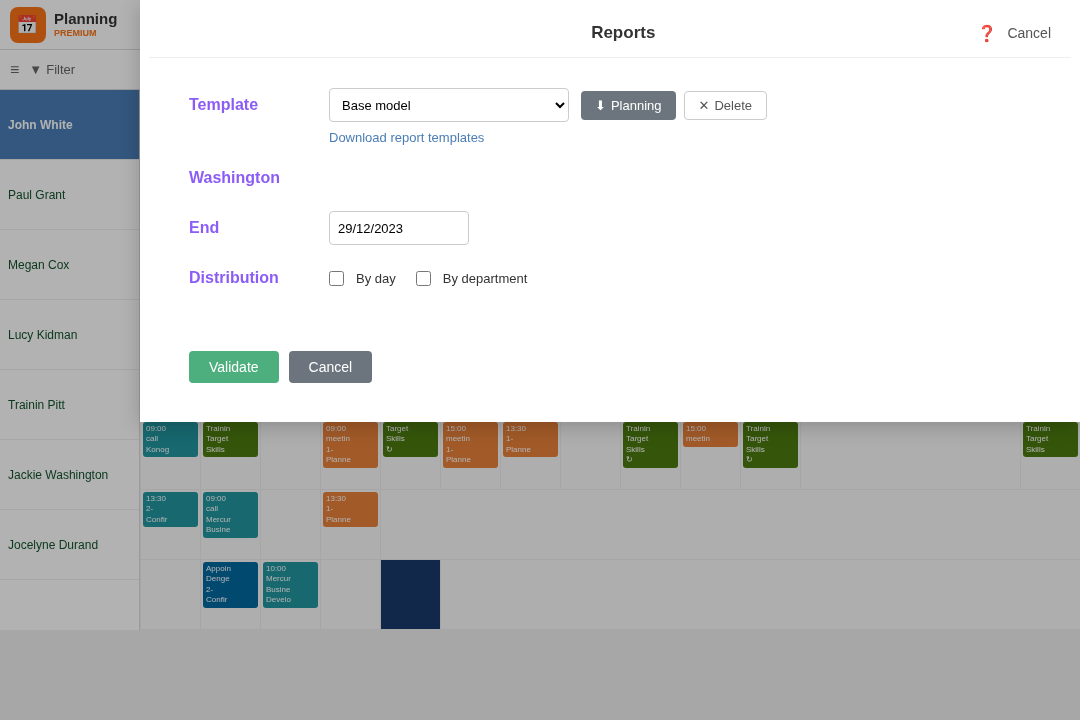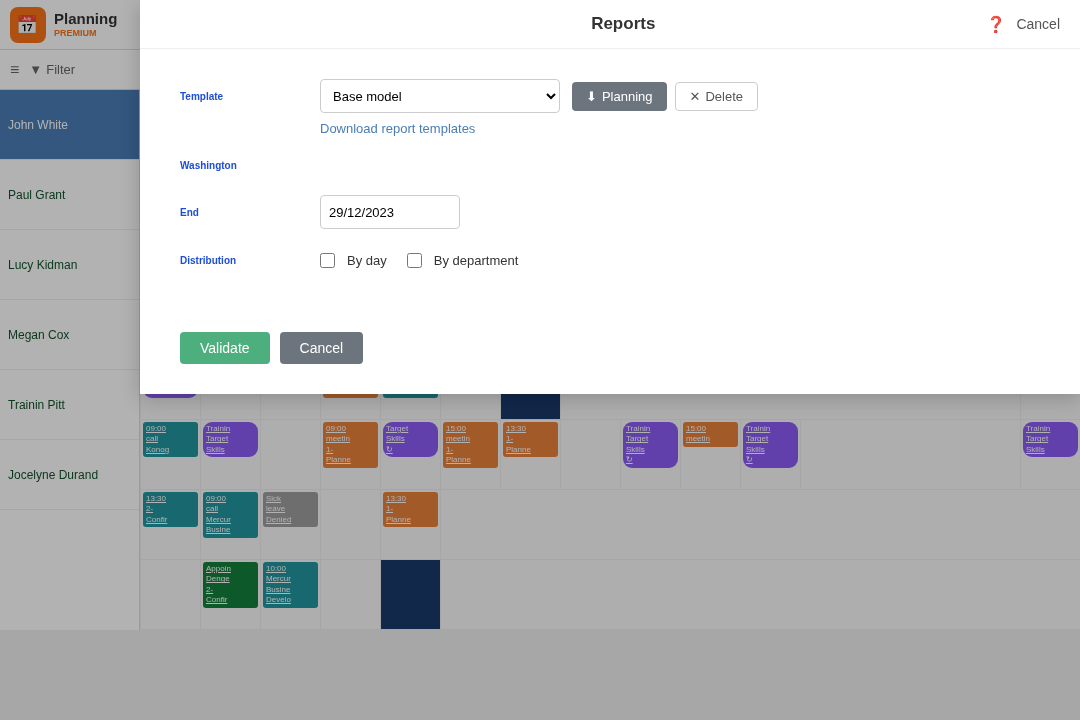--- a/index.html
+++ b/index.html
@@ -29,72 +29,72 @@
     .scheduler {
       display: flex; position: relative; z-index: 1;
     }
     .names-col {
       width: 140px; flex-shrink: 0; background: #fff; border-right: 1px solid #ddd;
     }
     .name-cell {
       height: 70px; display: flex; align-items: center; padding: 0 8px;
       border-bottom: 1px solid #eee; font-size: 12px; color: #14532d; font-weight: 500;
     }
-    .name-cell.highlighted { background: #4a7db5; color: white; }
+    .name-cell.highlighted { background: #4a7db5; color: white; font-weight: bold; }
 
     
     .grid-area { flex: 1; overflow: hidden; }
 
     .grid-row { display: flex; height: 70px; border-bottom: 1px solid #eee; }
     .grid-cell { width: 80px; border-left: 1px solid #eee; flex-shrink: 0; position: relative; background: #f9f9f9; }
     .grid-cell.dark { background: #d0d8e8; }
     .grid-cell.navy { background: #1a3a6b; }
 
     
     .event {
       position: absolute; top: 2px; left: 2px; right: 2px;
       border-radius: 3px; padding: 2px 3px; font-size: 9px; overflow: hidden;
-      cursor: pointer; line-height: 1.3; text-decoration: underline;
-    }
-    .event.green { background: #8b5cf6; color: white; border-radius: 9px; }
+      cursor: pointer; line-height: 1.3;
+    }
+    .event.green { background: #4d7c0f; color: white; }
     .event.orange { background: #e8813a; color: white; }
     .event.teal { background: #2196a0; color: white; }
     .event.blue { background: #4a7db5; color: white; }
     .event.gray { background: #9e9e9e; color: white; }
-    .event.pink { background: #15803d; color: white; }
+    .event.pink { background: #0369a1; color: white; }
 
     
     .overlay {
       position: absolute; top: 0; left: 0; width: 1080px; height: 720px;
       background: rgba(0,0,0,0.3); z-index: 100;
     }
 
     
     .modal {
       position: absolute; top: 0; left: 140px; right: 0;
       background: white; z-index: 200;
-      border-radius: 0; padding: 0;
+      border-radius: 0; padding: 9px;
       box-shadow: 0 4px 20px rgba(0,0,0,0.2);
     }
     .modal-header {
       display: flex; align-items: center; justify-content: space-between;
       padding: 14px 20px; border-bottom: 1px solid #eee;
     }
     .modal-title { font-size: 17px; font-weight: bold; color: #333; flex: 1; text-align: center; }
     .modal-header-actions { display: flex; align-items: center; gap: 10px; }
     .modal-help { color: #666; font-size: 16px; cursor: pointer; }
     .modal-cancel-link { color: #555; font-size: 14px; cursor: pointer; text-decoration: none; }
 
     .modal-body { padding: 30px 40px; }
 
     .form-row {
       display: flex; align-items: center; margin-bottom: 24px;
     }
     .form-label {
-      width: 140px; font-weight: bold; font-size: 10px; color: #1d4ed8;
+      width: 140px; font-weight: bold; font-size: 16px; color: #8b5cf6;
     }
     .select-control {
       width: 240px; height: 34px; border: 1px solid #ccc; border-radius: 4px;
       padding: 0 8px; font-size: 13px; background: white; cursor: pointer;
     }
     .template-actions { display: flex; gap: 8px; margin-left: 12px; }
     .btn-download {
       display: flex; align-items: center; gap: 5px;
       padding: 6px 14px; background: #6c757d; color: white; border: none;
       border-radius: 4px; cursor: pointer; font-size: 13px;
@@ -159,27 +159,30 @@
 <div class="scheduler">
 
   <div class="names-col">
     <div class="name-cell highlighted">
       <span>John White</span>
     </div>
     <div class="name-cell">
       <span>Paul Grant</span>
     </div>
     <div class="name-cell">
+      <span>Megan Cox</span>
+    </div>
+    <div class="name-cell">
       <span>Lucy Kidman</span>
     </div>
     <div class="name-cell">
-      <span>Megan Cox</span>
-    </div>
-    <div class="name-cell">
       <span>Trainin Pitt</span>
+    </div>
+    <div class="name-cell">
+      <span>Jackie Washington</span>
     </div>
     <div class="name-cell">
       <span>Jocelyne Durand</span>
     </div>
   </div>
 
   <div class="grid-area">
 
     <div style="display:flex; height:50px; background:#fff; border-bottom:1px solid #ddd; align-items:center;">
       <div style="width:60px; border-left:1px solid #ddd; text-align:center; padding:4px; font-size:11px; color:#666;">
@@ -272,23 +275,20 @@
         <div class="event green" style="top:2px; font-size:8px;">Trainin<br>Target<br>Skills</div>
       </div>
     </div>
 
     <div class="grid-row">
       <div class="grid-cell" style="width:60px; position:relative;">
         <div class="event teal" style="top:2px; font-size:8px;">13:30<br>2-<br>Confir</div>
       </div>
       <div class="grid-cell" style="width:60px; position:relative;">
         <div class="event teal" style="top:2px; font-size:8px;">09:00<br>call<br>Mercur<br>Busine</div>
-      </div>
-      <div class="grid-cell" style="width:60px; position:relative;">
-        <div class="event gray" style="top:2px; font-size:8px;">Sick<br>leave<br>Denied</div>
       </div>
       <div class="grid-cell" style="width:60px;"></div>
       <div class="grid-cell" style="width:60px; position:relative;">
         <div class="event orange" style="top:2px; font-size:8px;">13:30<br>1-<br>Planne</div>
       </div>
       <div class="grid-cell" style="flex:1;"></div>
     </div>
 
     <div class="grid-row">
       <div class="grid-cell" style="width:60px;"></div>

